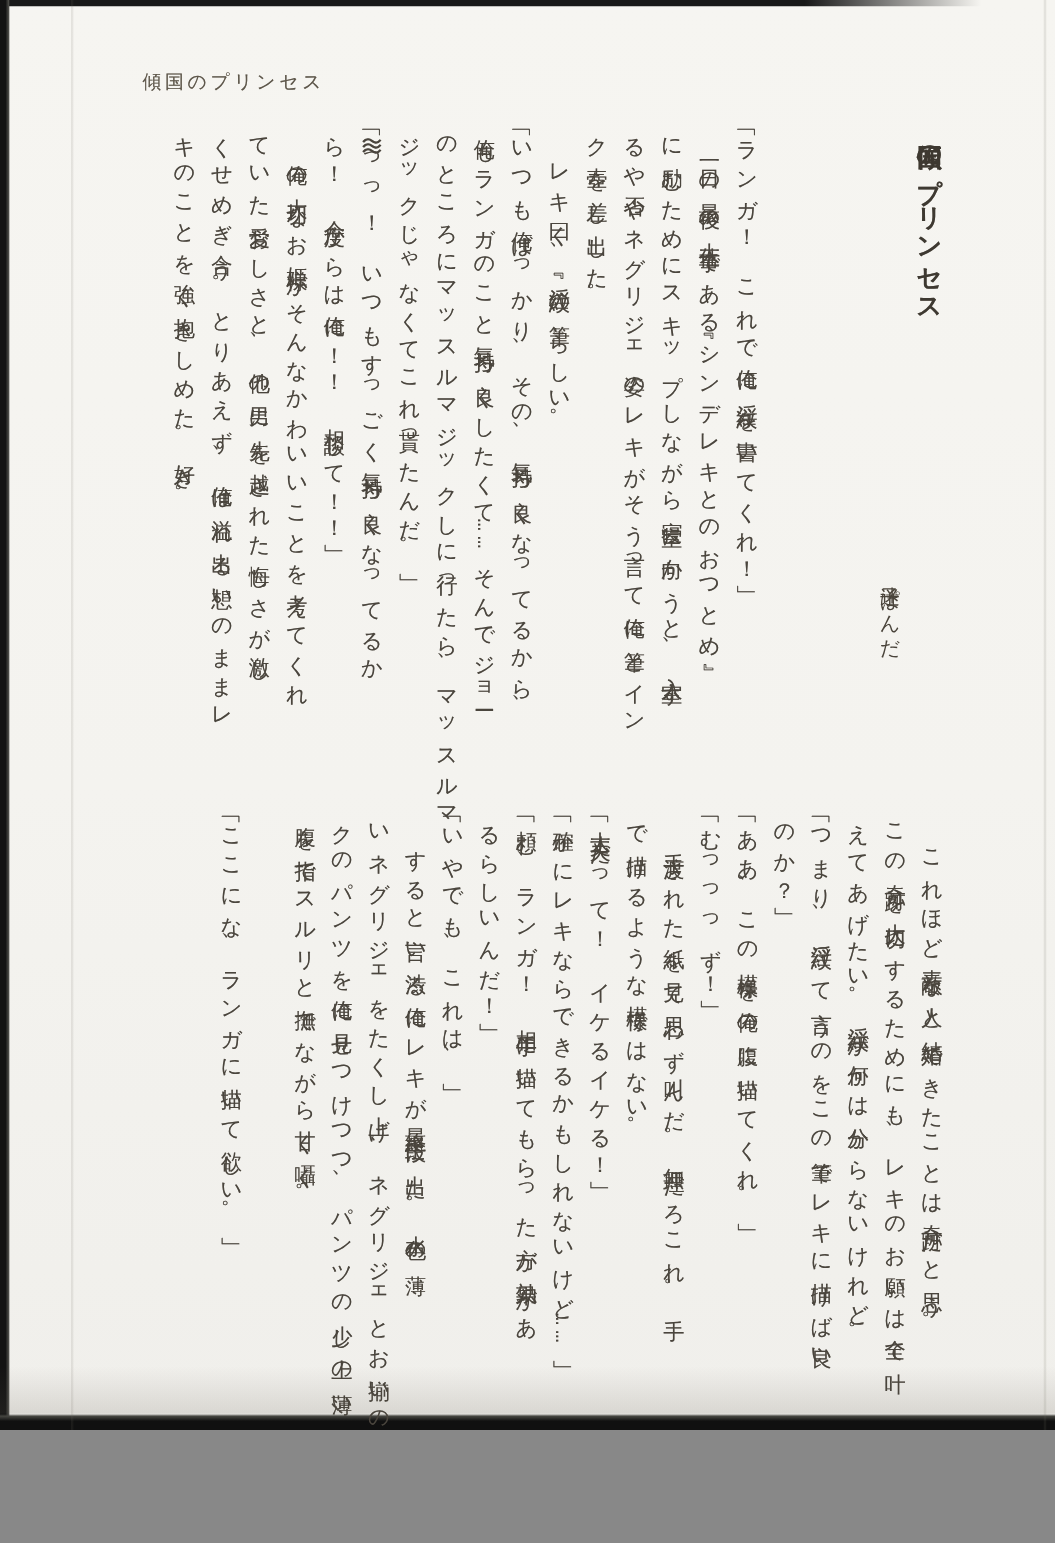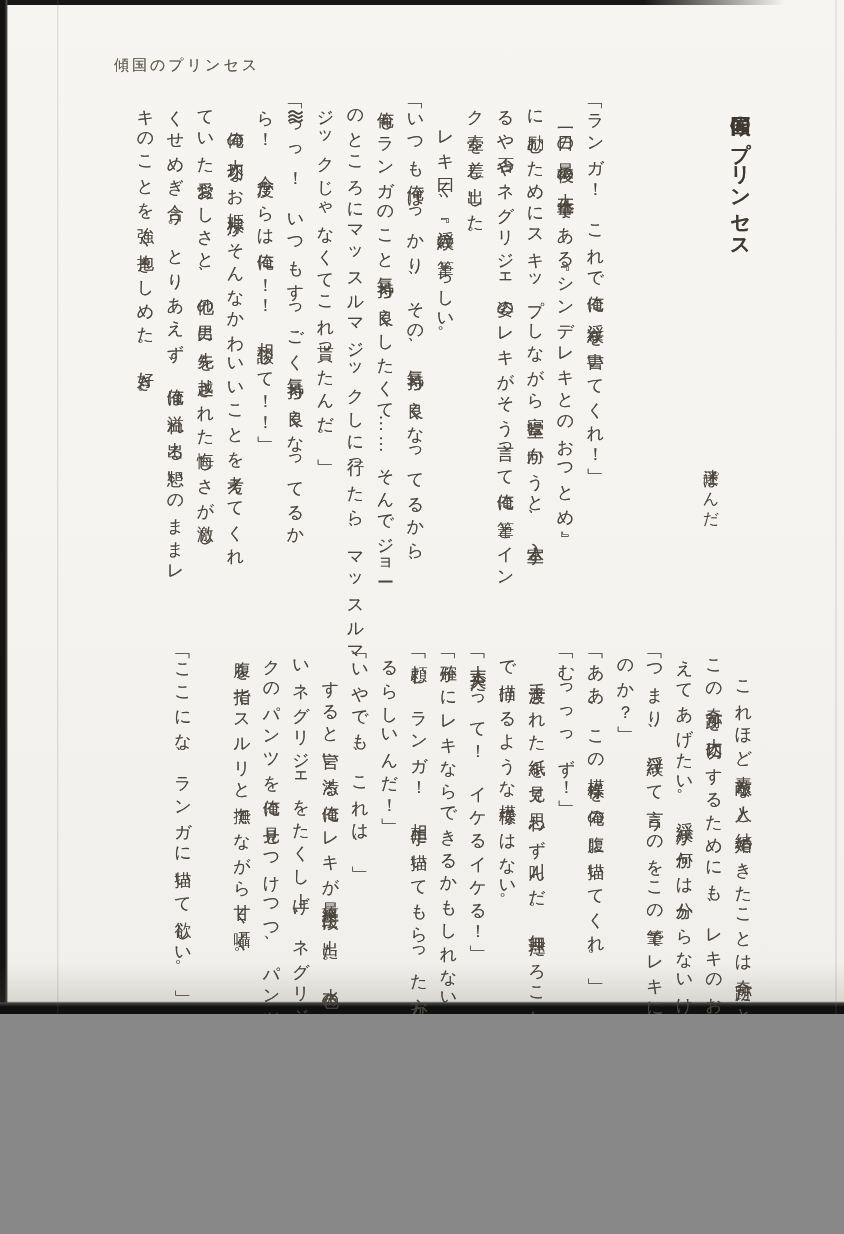--- a/index.html
+++ b/index.html
@@ -1,23 +1,23 @@
 <!DOCTYPE html>
 <html lang="ja"><head>
 <meta charset="utf-8">
 <style>
   html, body { margin: 0; padding: 0; background: #888; }
   .page {
     position: relative;
     width: 844px;
-    height: 1014px;
+    height: 1144px;
     margin: 0 auto;
     background: linear-gradient(180deg, #f6f5f1 0%, #f4f3ef 55%, #f0efeb 100%);
     overflow: hidden;
-    font-family: Liberation Serif, serif;
+    font-family: Liberation Mono, monospace;
   }
   .edge-top {
     position: absolute; top: 0; left: 0;
     width: 93%; height: 5px;
     background: linear-gradient(to right, #181818 82%, rgba(24,24,24,0));
   }
   .edge-left {
     position: absolute; top: 0; left: 0;
     width: 8px; height: 100%;
     background: linear-gradient(to right, #131313 55%, #4a4a46 85%, rgba(74,74,70,0));

